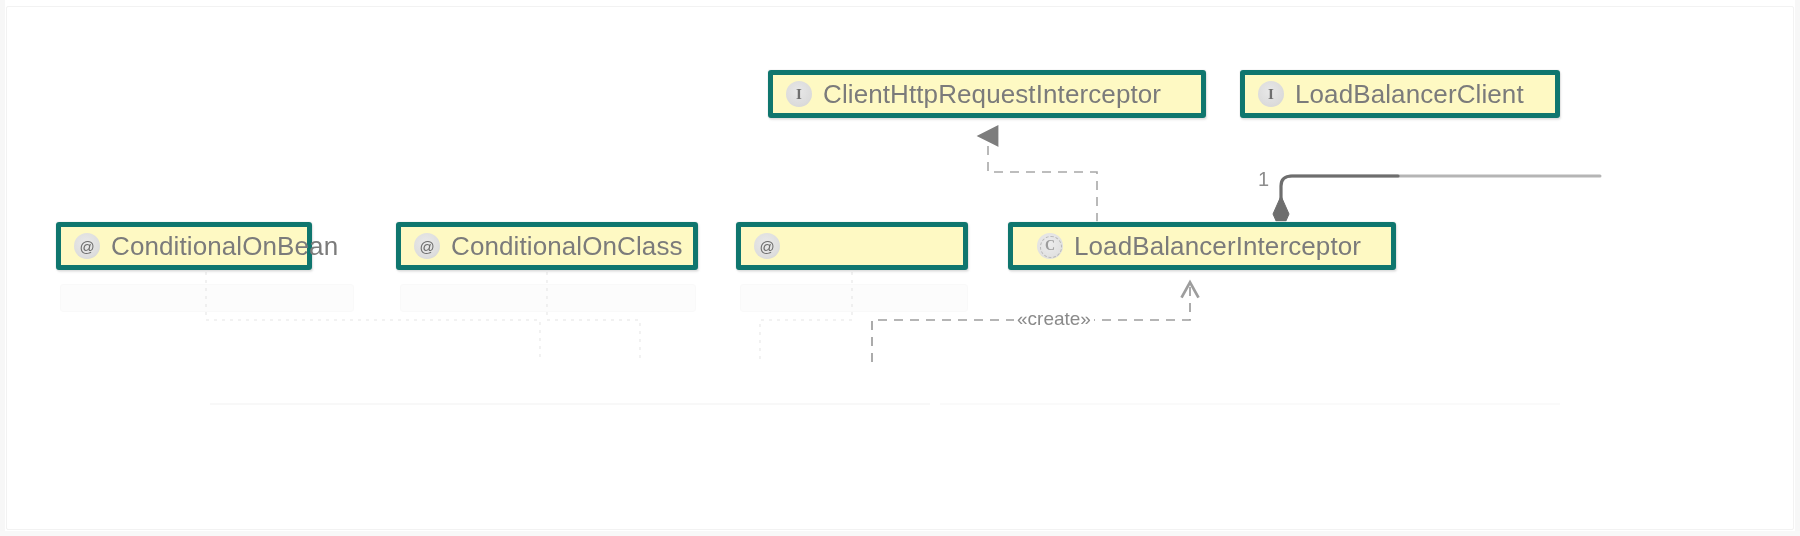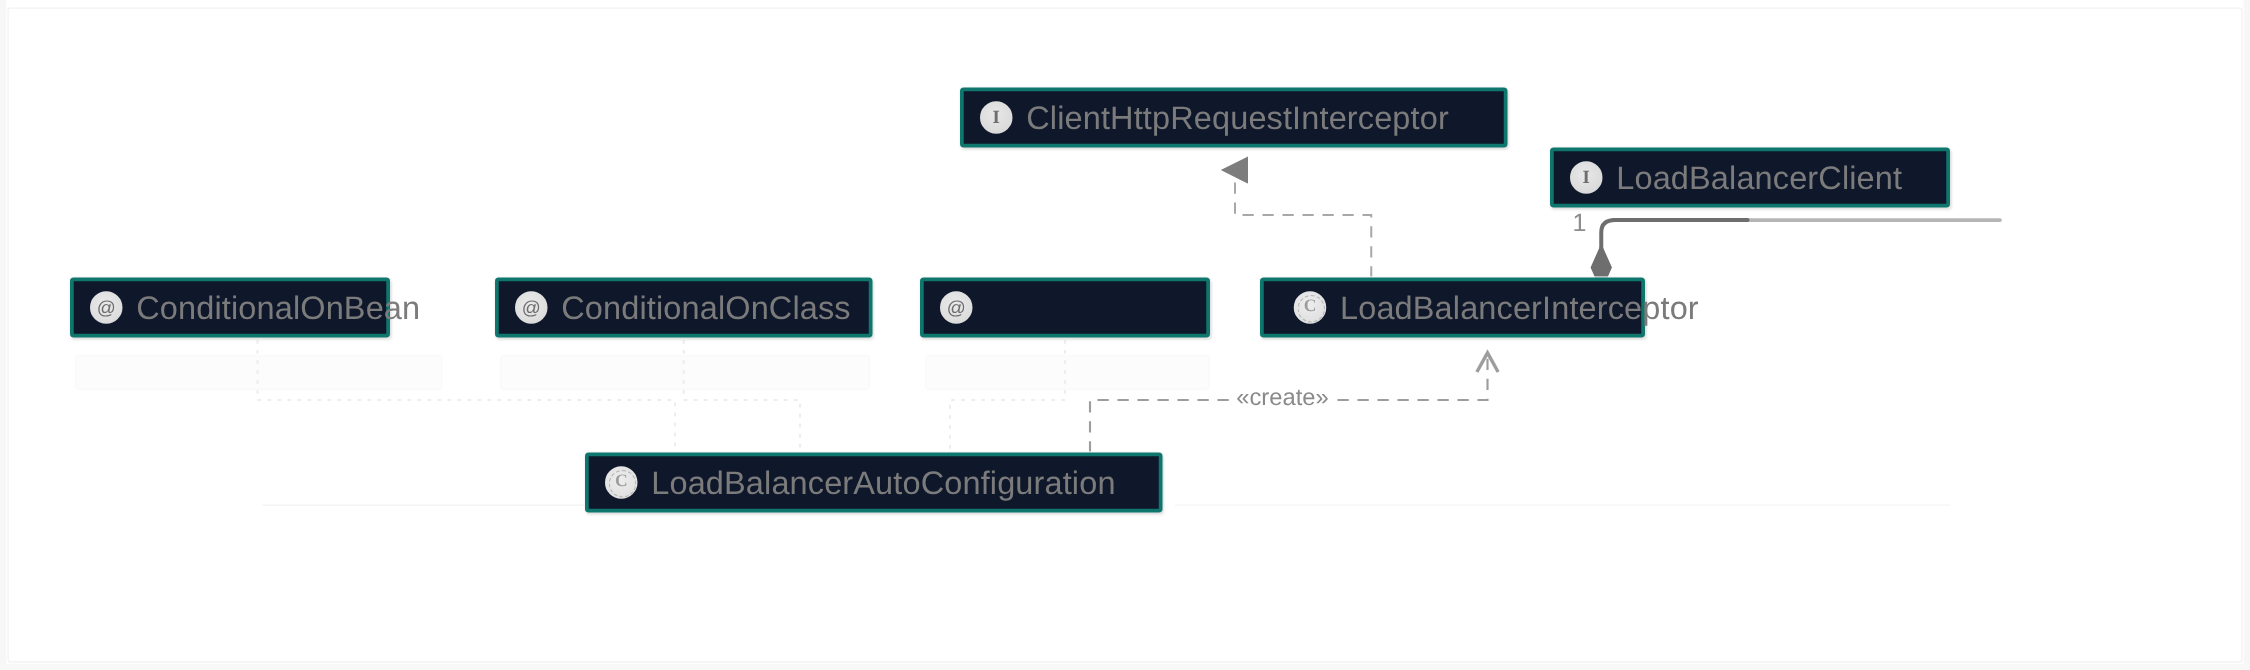--- a/index.html
+++ b/index.html
@@ -51,22 +51,22 @@
     width: 1800px;
     height: 536px;
     overflow: visible;
   }
 
   .node {
     position: absolute;
     box-sizing: border-box;
     display: flex;
     align-items: center;
-    background: #0f172a;
-    border: 3px solid #0f766e;
+    background: #fef9c3;
+    border: 5px solid #0f766e;
     border-radius: 3px;
     padding: 0 16px 0 13px;
     height: 48px;
     box-shadow: 1px 2px 2px rgba(170,170,170,0.30),
                 0 0 0 1px rgba(245,245,245,0.8);
   }
   .node .glyph {
     width: 26px;
     height: 26px;
     flex: 0 0 26px;
@@ -217,21 +217,21 @@
     </g>
   </svg>
 
   <div class="node" style="left:768px; top:70px; width:438px;">
     <span class="glyph">
       <span class="ic ic-interface"></span>
     </span>
     <span class="label">ClientHttpRequestInterceptor</span>
   </div>
 
-  <div class="node" style="left:1240px; top:70px; width:320px;margin-top:48px;">
+  <div class="node" style="left:1240px; top:70px; width:320px;">
     <span class="glyph">
       <span class="ic ic-interface"></span>
     </span>
     <span class="label">LoadBalancerClient</span>
   </div>
 
   <div class="node" style="left:56px; top:222px; width:256px;">
     <span class="glyph">
       <span class="ic ic-annotation"></span>
     </span>
@@ -244,33 +244,26 @@
     </span>
     <span class="label">ConditionalOnClass</span>
   </div>
 
   <div class="node" style="left:736px; top:222px; width:232px;">
     <span class="glyph">
       <span class="ic ic-annotation"></span>
     </span>
   </div>
 
-  <div class="node" style="left:1008px; top:222px; width:308px;padding-left:24px;">
+  <div class="node" style="left:1008px; top:222px; width:388px;padding-left:24px;">
     <span class="glyph">
       <span class="ic ic-class"></span>
       <span class="ic-class-ring"></span>
     </span>
     <span class="label">LoadBalancerInterceptor</span>
   </div>
 
-  <div class="node" style="left:468px; top:362px; width:462px;">
-    <span class="glyph">
-      <span class="ic ic-class"></span>
-      <span class="ic-class-ring"></span>
-    </span>
-    <span class="label">LoadBalancerAutoConfiguration</span>
-  </div>
-
-  <div class="edge-label" style="left:986px; top:308px;">«create»</div>
+
+  <div class="edge-label" style="left:1014px; top:308px;">«create»</div>
 
   <div class="mult-label" style="left:1258px; top:168px;">1</div>
 
 </div>
 
 </body></html>

